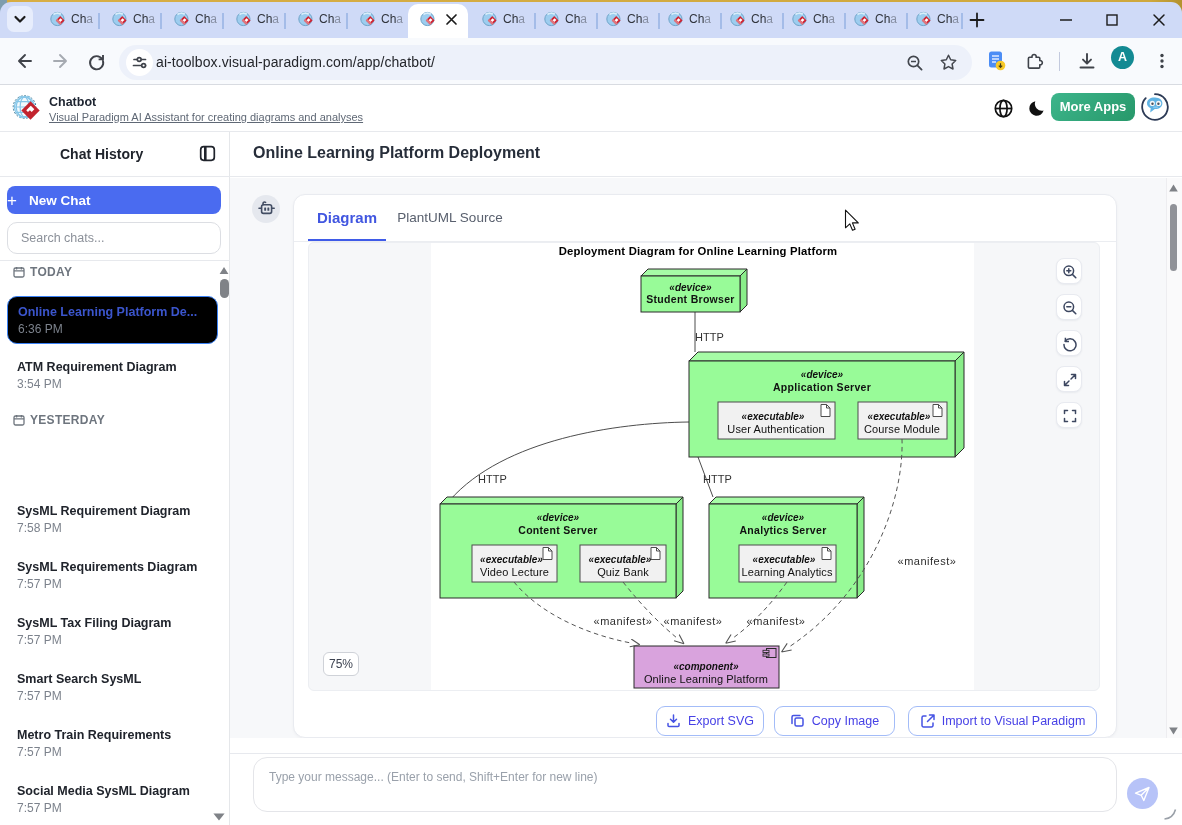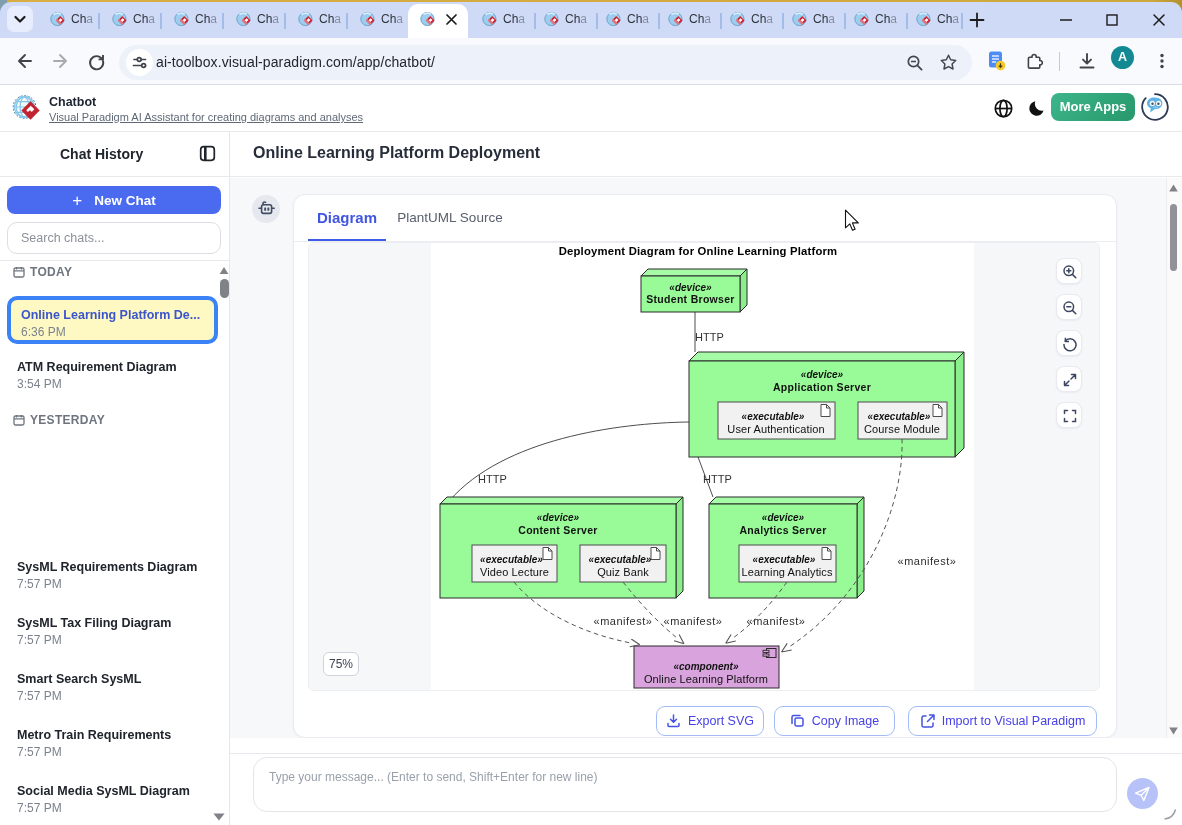--- a/index.html
+++ b/index.html
@@ -35,30 +35,30 @@
 #apphead .t2 { position:absolute; left:49px; top:26px; font-size:11px; color:#5f6875;text-decoration:underline; }
 #moreapps { position:absolute; left:1051px; top:8px; width:84px; height:28px; border-radius:8px;
   background:linear-gradient(135deg,#3db58b,#27986a); color:#fff; font-size:13px; font-weight:bold;
   text-align:center; line-height:28px; }
 
 
 #sidebar { left:0; top:132px; width:230px; height:693px; background:#fff; border-right:1px solid #e5e7ea; }
 #sb-title { position:absolute; left:12px; top:14px; font-size:14px; font-weight:bold; color:#20242c;margin-left:48px; }
 .hline { position:absolute; background:#e7e9ed; height:1px; }
 #newchat { position:absolute; left:7px; top:54px; width:214px; height:28px; background:#4a6bf0; border-radius:8px;
-  color:#fff; text-align:center; line-height:28px; font-size:13.5px; font-weight:bold; }
+  color:#fff; text-align:left; line-height:28px; font-size:13.5px; font-weight:bold; }
 #newchat span.pl { font-weight:400; font-size:17px; position:relative; top:1px; margin-right:12px; }
 #search { position:absolute; left:7px; top:90px; width:214px; height:32px; border:1px solid #dcdee3; border-radius:10px;
   line-height:30px; padding-left:13px; font-size:12.5px; color:#8b9099; }
 .sechead { position:absolute; left:13px; font-size:12px; font-weight:bold; color:#6e757e; letter-spacing:.3px; }
 .sechead svg { vertical-align:-2px; margin-right:5px; }
 .chatitem { position:absolute; left:7px; width:211px; height:48px; padding:8px 0 0 10px; border-radius:10px; }
 .chatitem .ct { font-size:12.5px; font-weight:bold; color:#20242c; white-space:nowrap; }
 .chatitem .tm { font-size:12px; color:#7c828c; margin-top:3px; }
-.chatitem.sel { background:#fef9c3; border:4px solid #3b82f6; }
+.chatitem.sel { background:#000000; border:1px solid #3b82f6; }
 .chatitem.sel .ct { color:#3b55cc; }
 
 
 #maintitle { left:230px; top:132px; width:952px; height:45px; background:#fff; border-bottom:1px solid #e7e9ed; }
 #maintitle .t { position:absolute; left:23px; top:12px; font-size:16px; font-weight:bold; color:#272e3a; }
 #scrollarea { left:230px; top:178px; width:936px; height:560px; background:#f7f8fa; }
 #botavatar { left:252px; top:195px; width:28px; height:28px; border-radius:50%; background:#e5e8ee; }
 #card { left:293px; top:194px; width:824px; height:544px; background:#fff; border:1px solid #e9ebf0; border-radius:12px;
   box-shadow:0 1px 3px rgba(25,35,60,.04); }
 .cardtab1 { position:absolute; left:14px; top:0; width:78px; height:46px; text-align:center; line-height:46px;
@@ -313,20 +313,24 @@
   <div class="chatitem" style="top:220px">
       <div class="ct">ATM Requirement Diagram</div>
       <div class="tm">3:54 PM</div>
     </div>
   <div class="sechead" style="top:281px"><svg width="12" height="12" viewBox="0 0 12 12">
         <g fill="none" stroke="#6e757e" stroke-width="1.3">
           <rect x="1" y="2" width="10" height="9" rx="1.5"></rect>
           <path d="M1 4.8h10M3.6 1v2.4M8.4 1v2.4"></path>
         </g>
       </svg>YESTERDAY</div>
+  <div class="chatitem" style="top:364px">
+      <div class="ct">SysML Requirement Diagram</div>
+      <div class="tm">7:58 PM</div>
+    </div>
   <div class="chatitem" style="top:420px">
       <div class="ct">SysML Requirements Diagram</div>
       <div class="tm">7:57 PM</div>
     </div>
   <div class="chatitem" style="top:476px">
       <div class="ct">SysML Tax Filing Diagram</div>
       <div class="tm">7:57 PM</div>
     </div>
   <div class="chatitem" style="top:532px">
       <div class="ct">Smart Search SysML</div>

